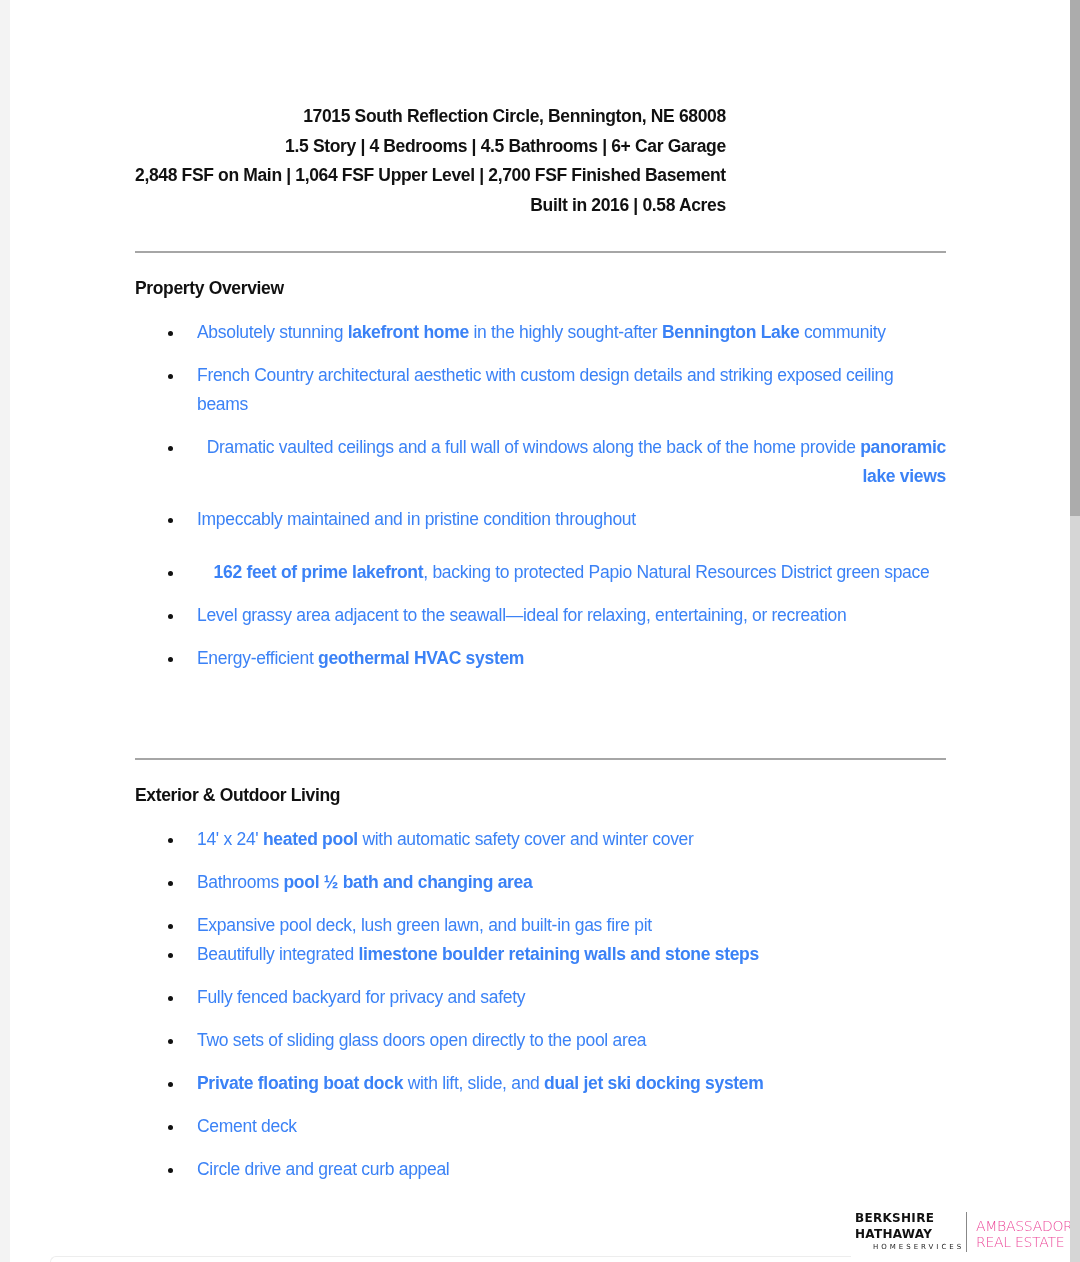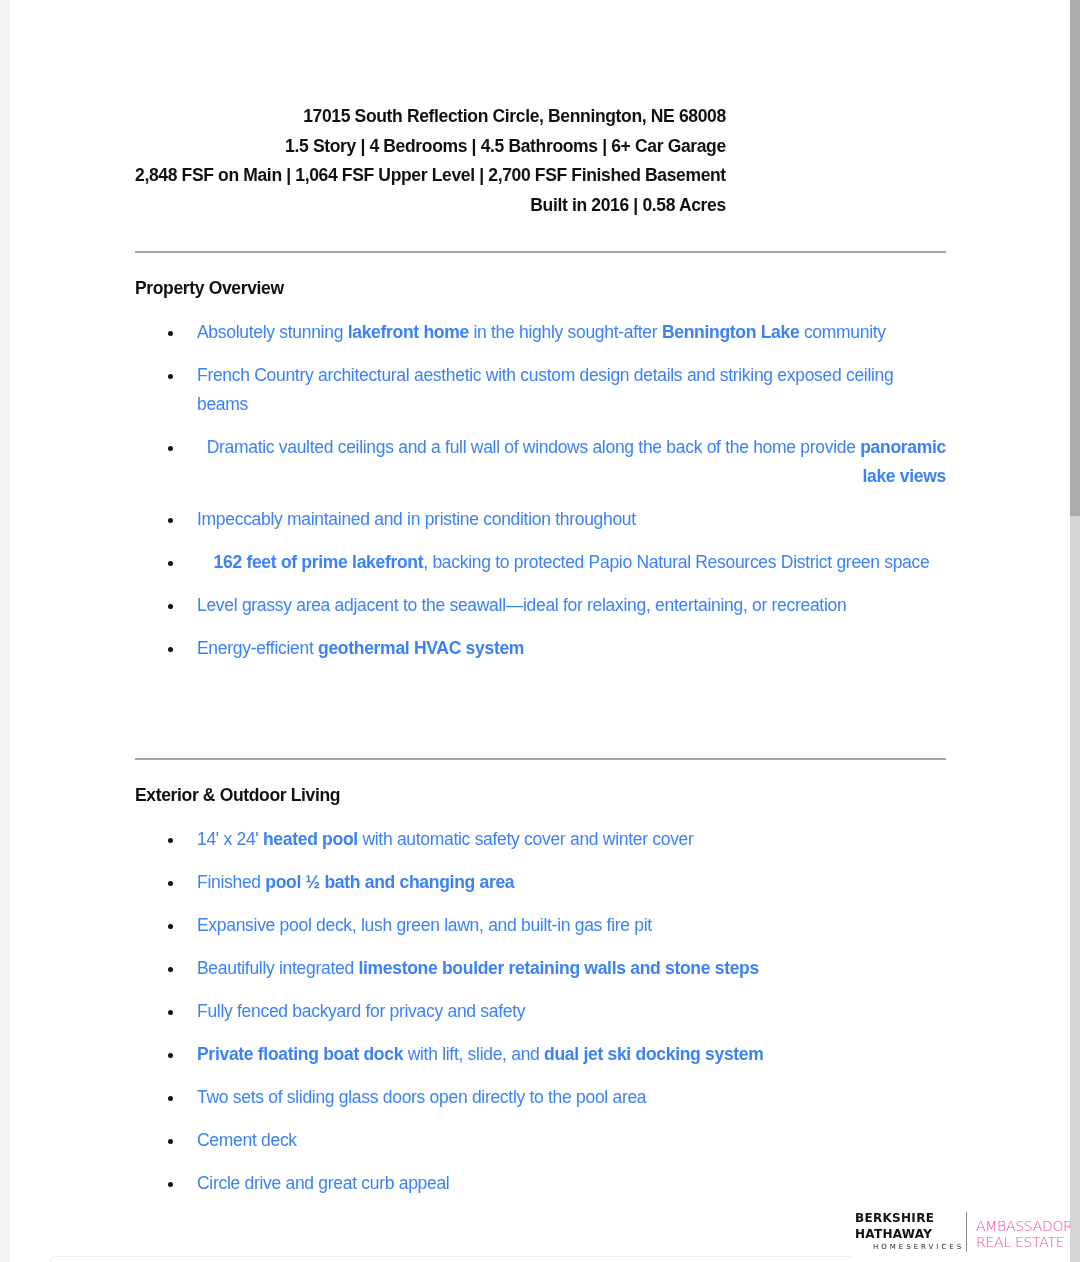--- a/index.html
+++ b/index.html
@@ -85,37 +85,37 @@
     <div class="header-line">Built in 2016 | 0.58 Acres</div>
   </div>
 
   <div class="divider" style="top:251px;"></div>
 
   <div class="section-title" style="top:278px;">Property Overview</div>
   <ul class="bullets" id="list-0" style="top:318px;">
       <li style="margin-bottom: 14px;"><span class="dot"></span><span>Absolutely stunning </span><b>lakefront home</b><span> in the highly sought-after </span><b>Bennington Lake</b><span> community</span></li>
       <li style="margin-bottom: 14px;"><span class="dot"></span><span>French Country architectural aesthetic with custom design details and striking exposed ceiling beams</span></li>
       <li style="margin-bottom: 14px; text-align: right;"><span class="dot"></span><span>Dramatic vaulted ceilings and a full wall of windows along the back of the home provide </span><b>panoramic lake views</b></li>
-      <li style="margin-bottom: 14px;"><span class="dot"></span><span>Impeccably maintained and in pristine condition throughout</span></li>
+      <li style="margin-bottom: 24px;"><span class="dot"></span><span>Impeccably maintained and in pristine condition throughout</span></li>
       <li style="margin-bottom: 14px; text-align: center;"><span class="dot"></span><b>162 feet of prime lakefront</b><span>, backing to protected Papio Natural Resources District green space</span></li>
       <li style="margin-bottom: 14px;"><span class="dot"></span><span>Level grassy area adjacent to the seawall—ideal for relaxing, entertaining, or recreation</span></li>
       <li style="margin-bottom: 14px;"><span class="dot"></span><span>Energy-efficient </span><b>geothermal HVAC system</b></li>
     </ul>
 
   <div class="divider" style="top:758px;"></div>
 
   <div class="section-title" style="top:785px;">Exterior &amp; Outdoor Living</div>
   <ul class="bullets" id="list-1" style="top:825px;">
       <li style="margin-bottom: 14px;"><span class="dot"></span><span>14' x 24' </span><b>heated pool</b><span> with automatic safety cover and winter cover</span></li>
-      <li style="margin-bottom: 14px;"><span class="dot"></span><span>Finished </span><b>pool ½ bath and changing area</b></li>
-      <li style="margin-bottom: 14px;"><span class="dot"></span><span>Expansive pool deck, lush green lawn, and built-in gas fire pit</span></li>
+      <li style="margin-bottom: 14px;"><span class="dot"></span><span>Bathrooms </span><b>pool ½ bath and changing area</b></li>
+      <li style=""><span class="dot"></span><span>Expansive pool deck, lush green lawn, and built-in gas fire pit</span></li>
       <li style="margin-bottom: 14px;"><span class="dot"></span><span>Beautifully integrated </span><b>limestone boulder retaining walls and stone steps</b></li>
       <li style="margin-bottom: 14px;"><span class="dot"></span><span>Fully fenced backyard for privacy and safety</span></li>
+      <li style="margin-bottom: 14px;"><span class="dot"></span><span>Two sets of sliding glass doors open directly to the pool area</span></li>
       <li style="margin-bottom: 14px;"><span class="dot"></span><b>Private floating boat dock</b><span> with lift, slide, and </span><b>dual jet ski docking system</b></li>
-      <li style="margin-bottom: 14px;"><span class="dot"></span><span>Two sets of sliding glass doors open directly to the pool area</span></li>
       <li style="margin-bottom: 14px;"><span class="dot"></span><span>Cement deck</span></li>
       <li style="margin-bottom: 14px;"><span class="dot"></span><span>Circle drive and great curb appeal</span></li>
     </ul>
 </div>
 
 <div class="logo">
   <div class="bh">
     <div>BERKSHIRE</div>
     <div>HATHAWAY</div>
   </div>

